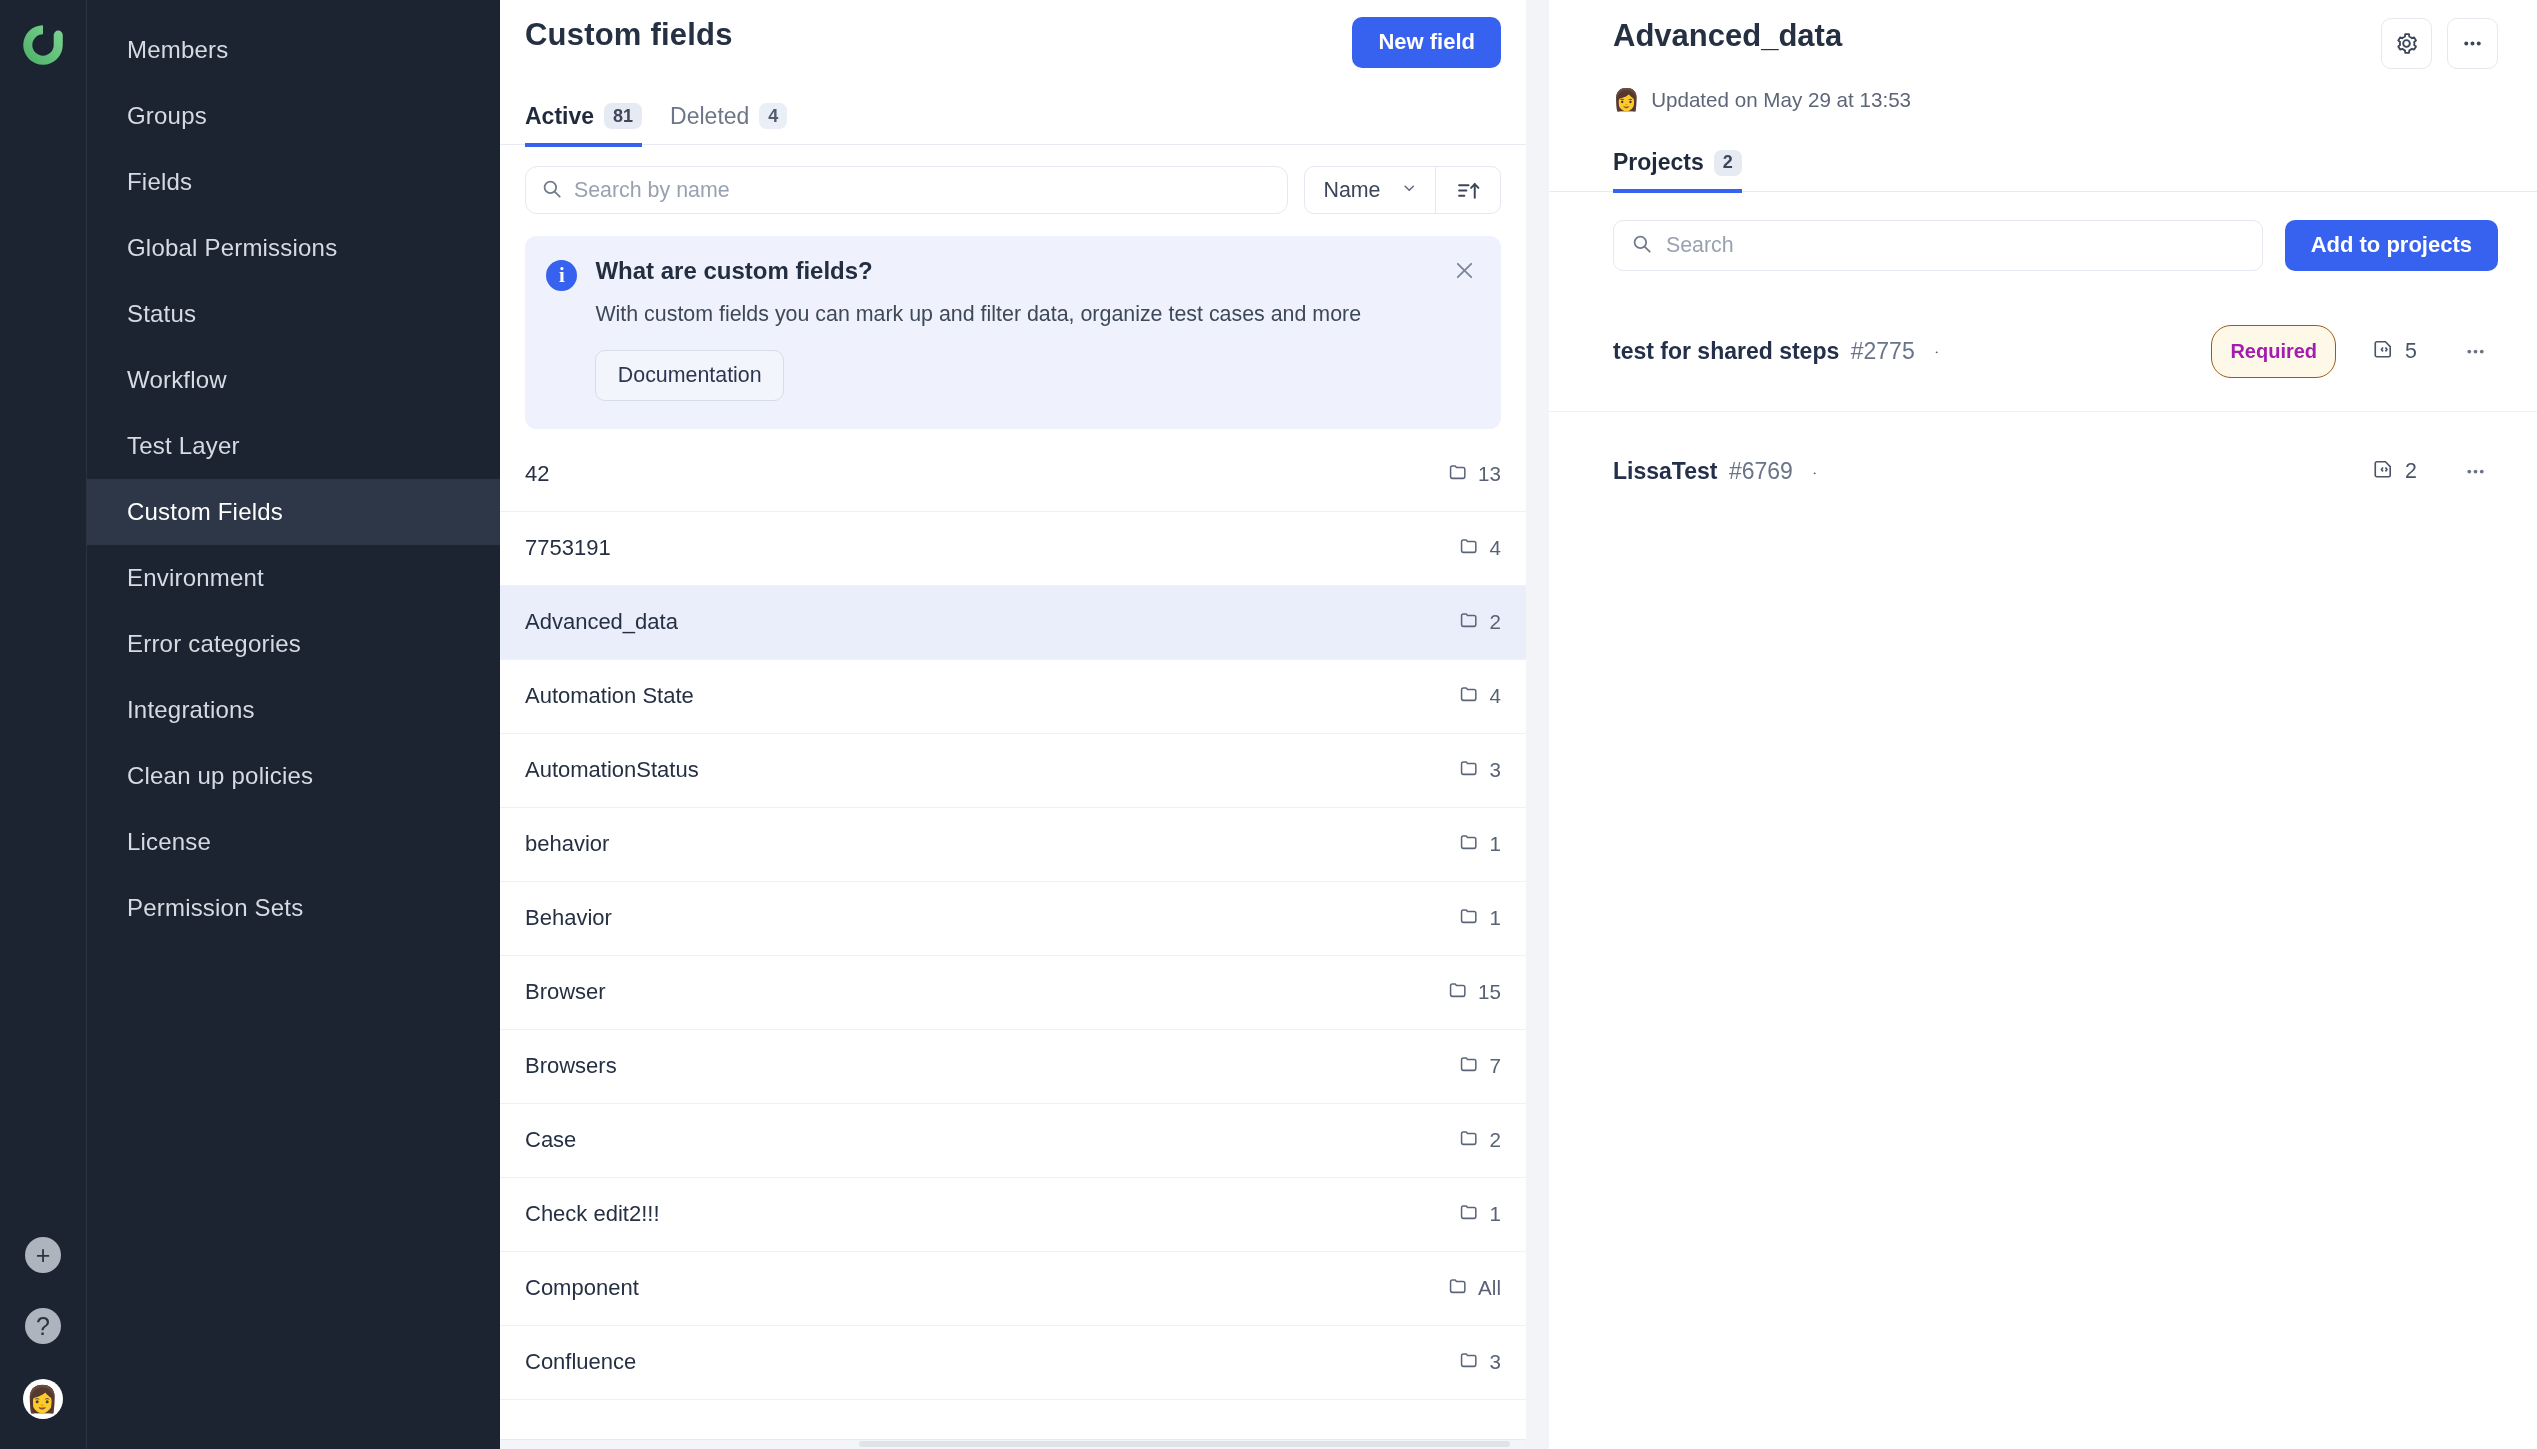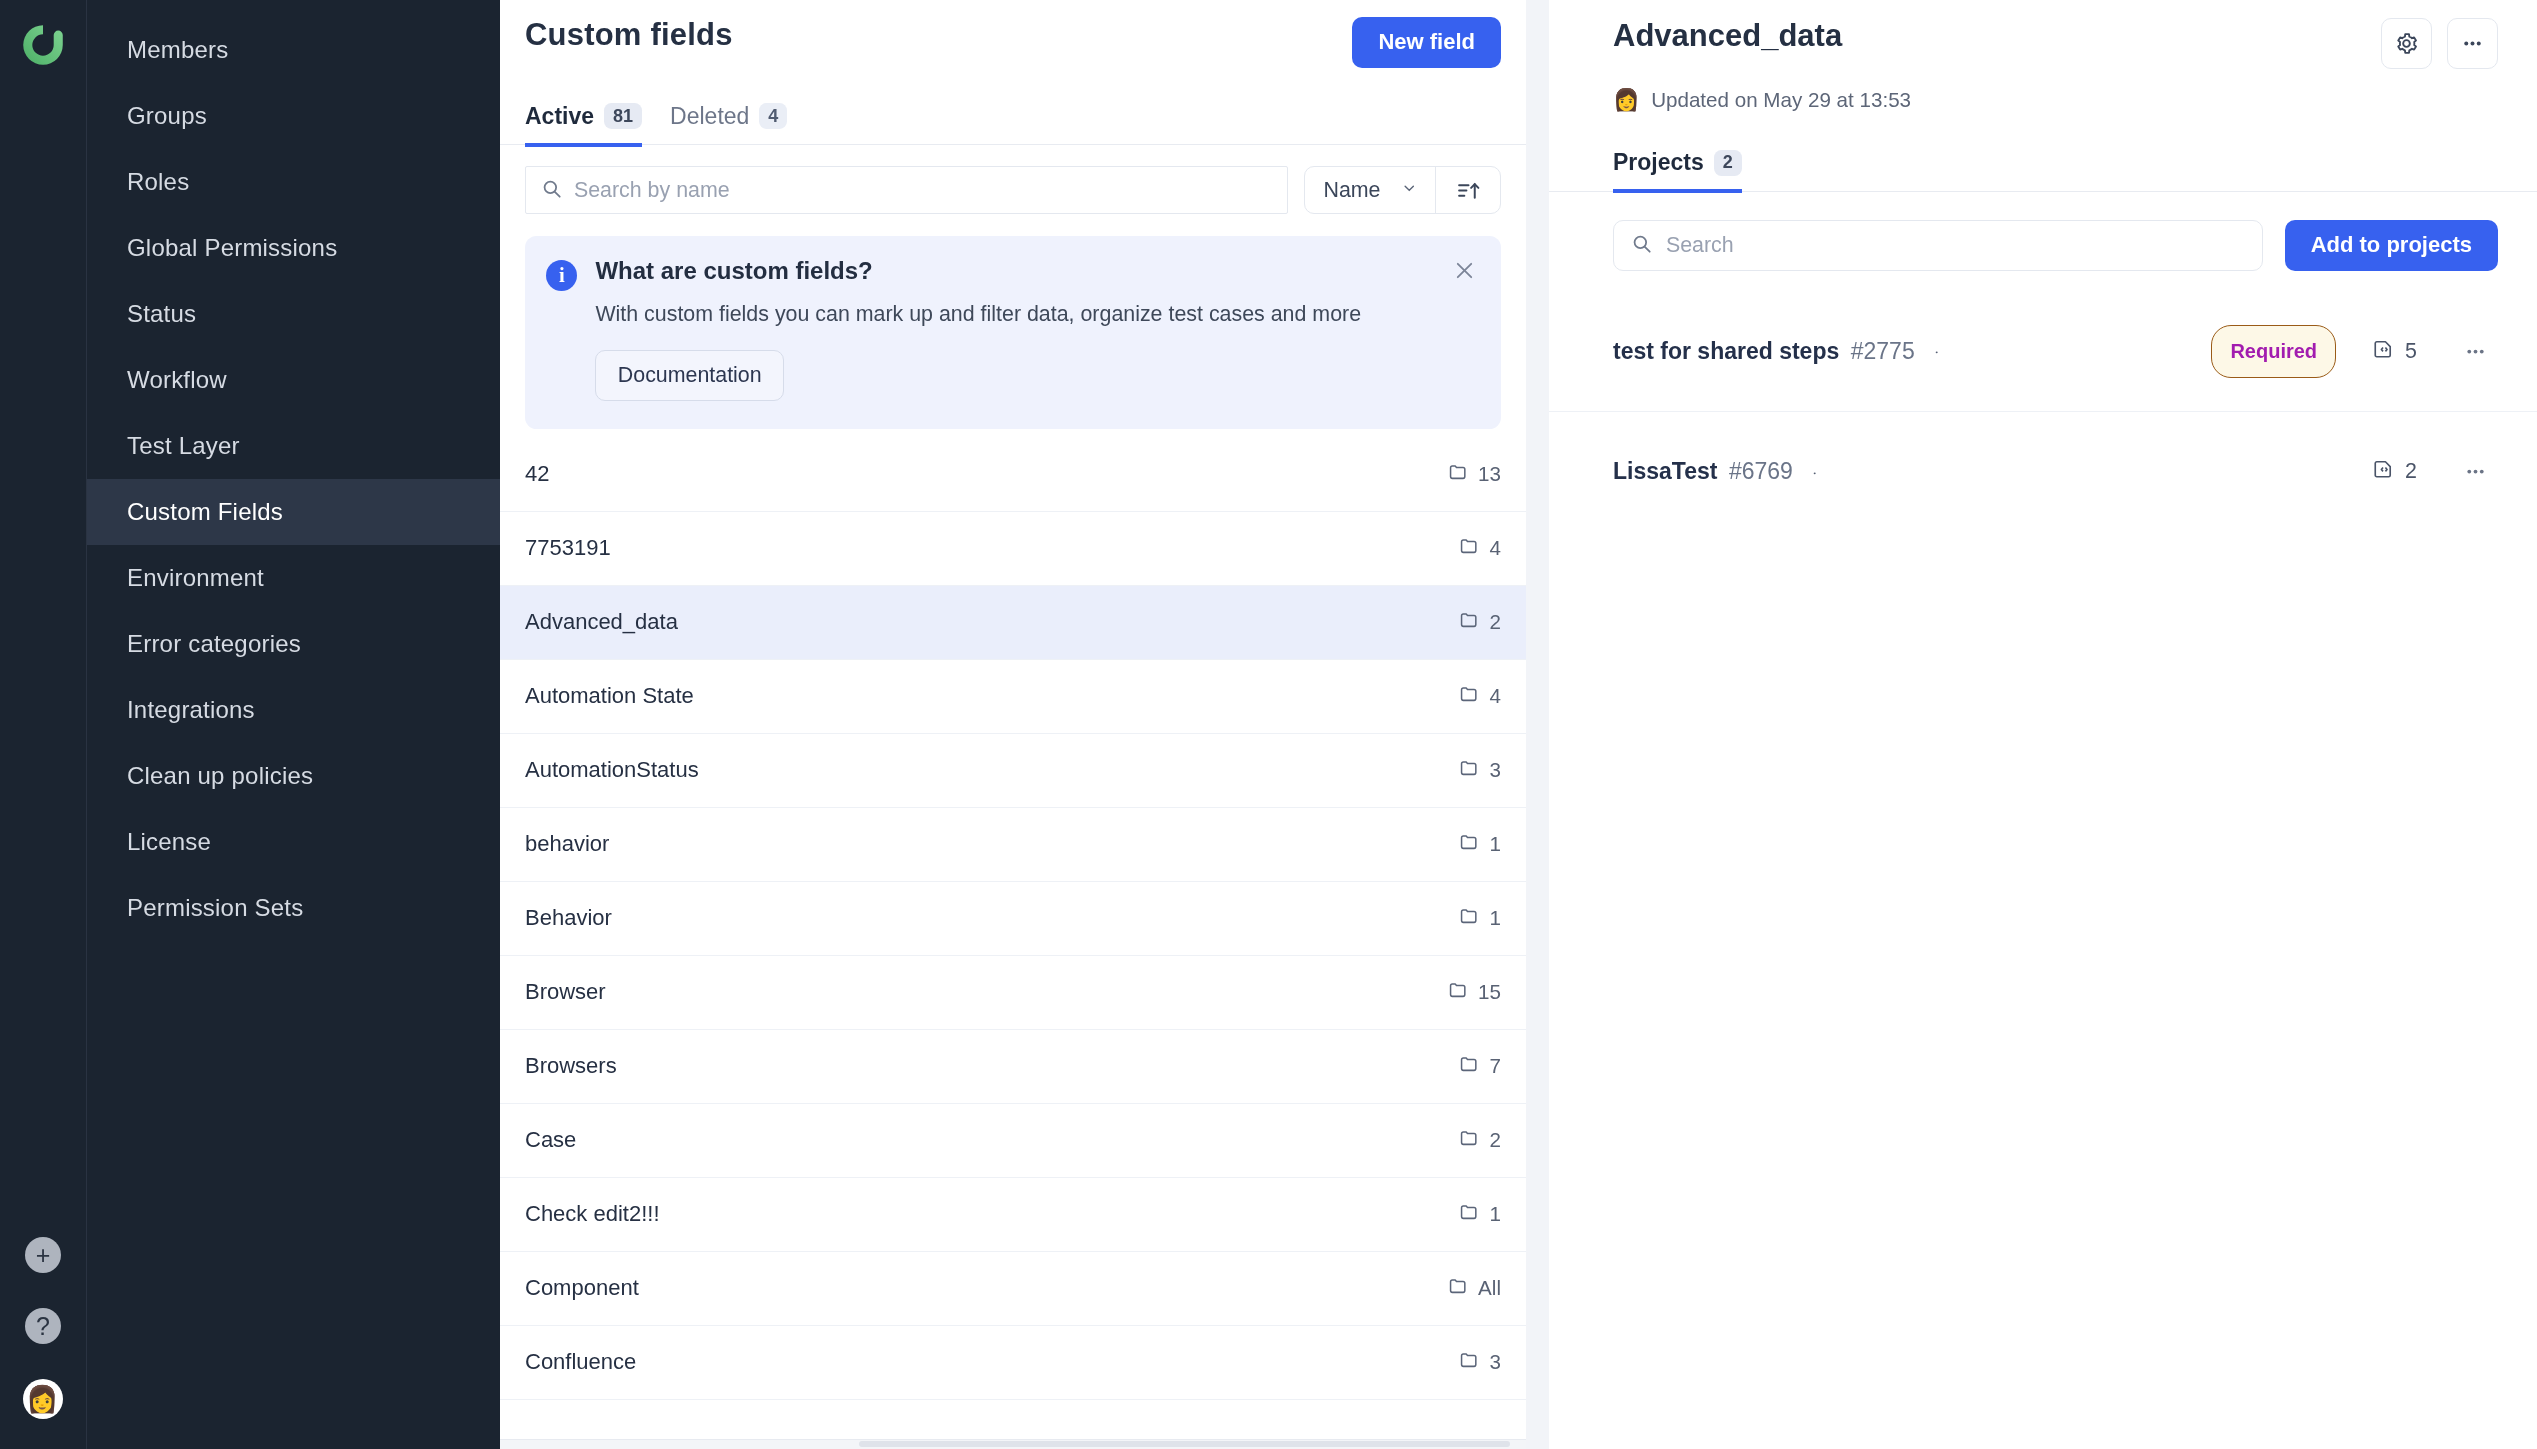--- a/index.html
+++ b/index.html
@@ -84,21 +84,21 @@
   .tab.active { color: #1f2a3c; font-weight: 600; border-bottom-color: #3761ef; }
   .tab-count {
     background: #eaeef6; color: #505b70;
     border-radius: 7.4px; padding: 2.5px 9px;
     font-size: 18px; font-weight: 600;
   }
   .tab.active .tab-count { background: #e6eaf3; color: #3d475b; }
 
   .search-row { display: flex; gap: 16.5px; padding: 21.4px 25px 18px 25px; }
   .search-box {
-    flex: 1; height: 48px; border: 1.6px solid #e4e8ef; border-radius: 2px;
+    flex: 1; height: 48px; border: 1.6px solid #e4e8ef; border-radius: 12px;
     display: flex; align-items: center; gap: 11.5px; padding: 0 15px;
     background: #fff;
   }
   .search-box input {
     border: none; outline: none; font-size: 21.4px; color: #3b465a;
     font-family: "Liberation Sans", sans-serif; width: 100%; background: transparent;
   }
   .search-box input::placeholder { color: #99a1b1; }
   .sort-group {
     display: flex; border: 1.6px solid #e4e8ef; border-radius: 10px;
@@ -247,21 +247,21 @@
   </div>
 
   <div class="nav" id="navList">
       <div class="nav-item">
         <span>Members</span>
       </div>
       <div class="nav-item">
         <span>Groups</span>
       </div>
       <div class="nav-item">
-        <span>Roles</span>
+        <span>Fields</span>
       </div>
       <div class="nav-item">
         <span>Global Permissions</span>
       </div>
       <div class="nav-item">
         <span>Status</span>
       </div>
       <div class="nav-item">
         <span>Workflow</span>
       </div>

